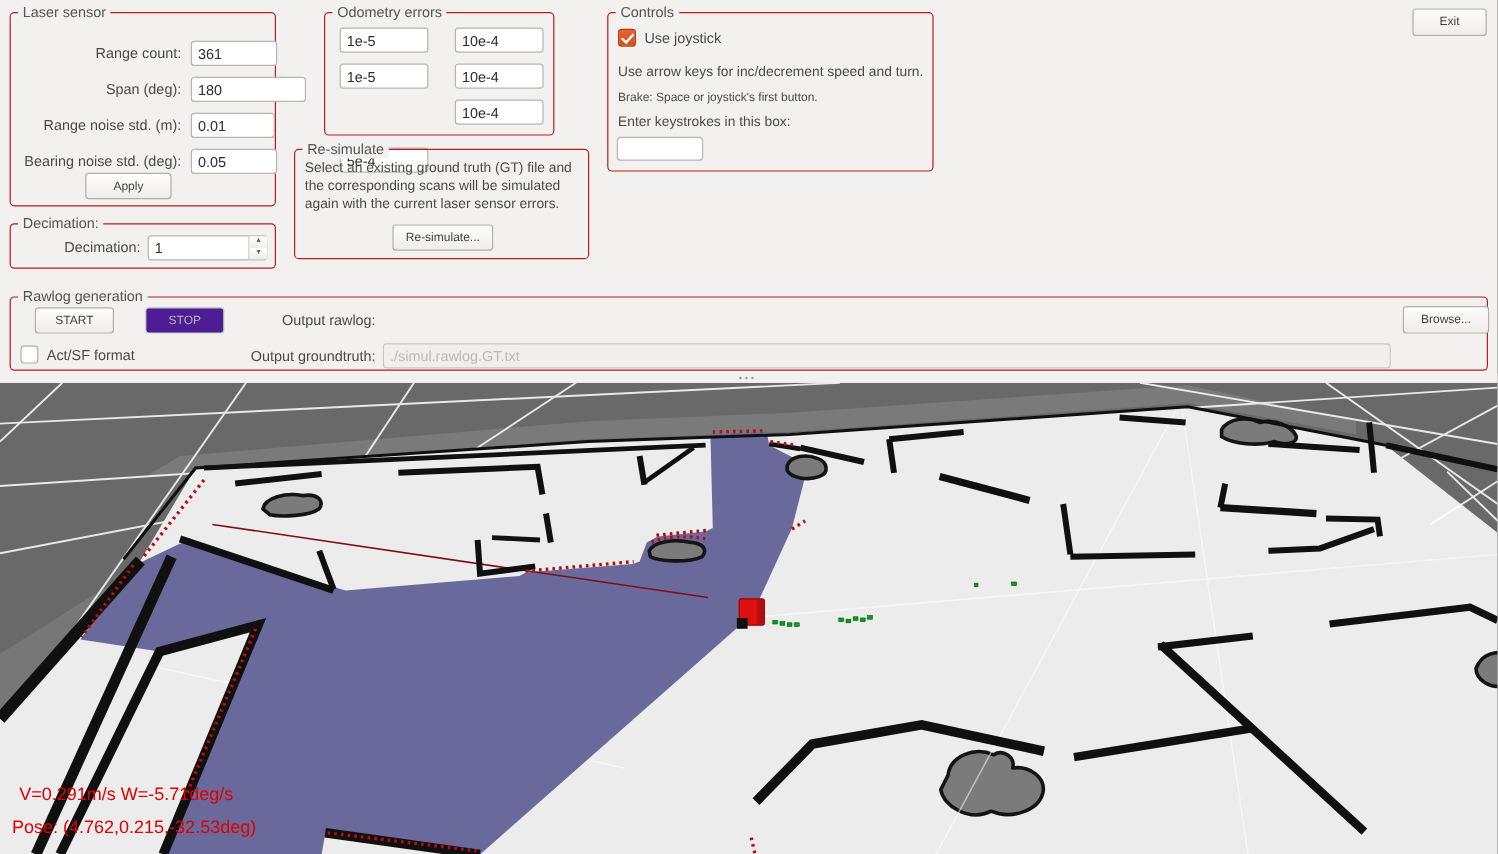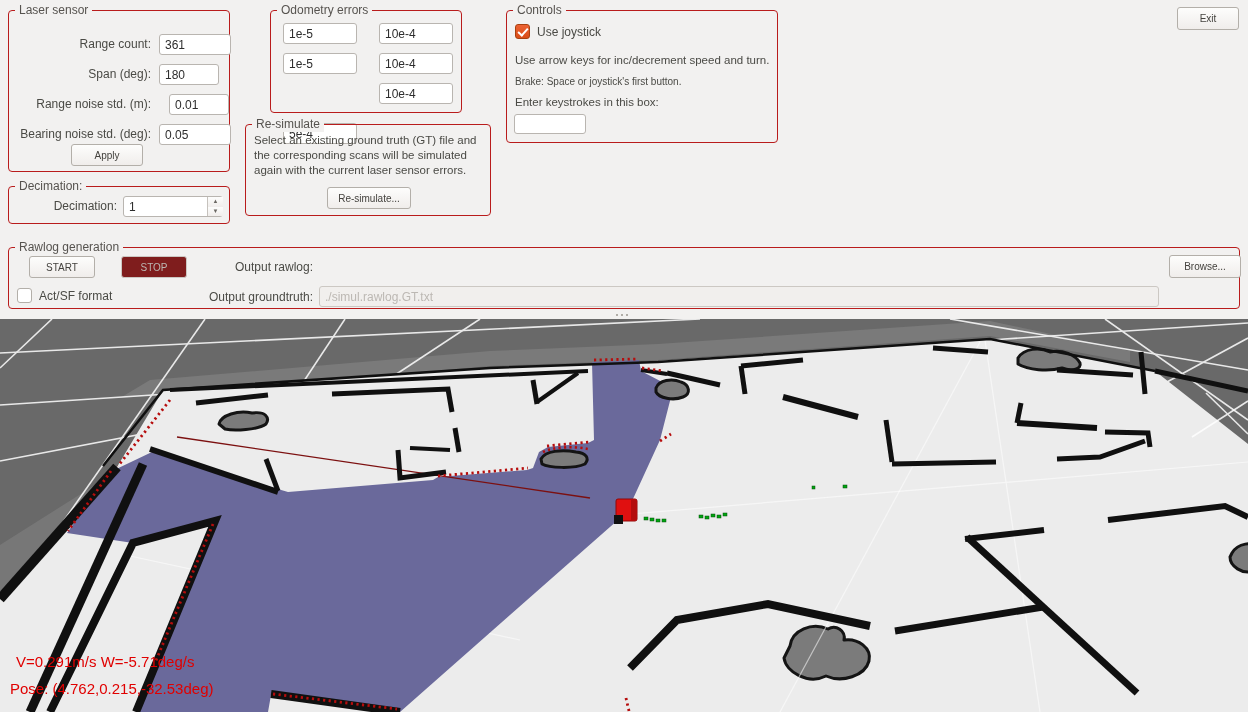--- a/index.html
+++ b/index.html
@@ -9,21 +9,21 @@
   .gt{position:absolute;top:-8px;left:6px;background:#f2f1f0;padding:0 4px;line-height:15px;
       color:#56534f;white-space:nowrap}
   .rlabel{position:absolute;text-align:right;white-space:nowrap;color:#4a4a45;line-height:15px}
   .tf{position:absolute;border:1px solid #b9b5b0;border-radius:3px;background:#fff;color:#2d2d2d;
       font-family:"Liberation Sans",sans-serif;font-size:12px;padding:1px 5px;box-sizing:border-box;
       height:21px;outline:none}
   .tf.dis{background:#f1efed;color:#bcb8b3;border-color:#ccc8c3}
   .btn{position:absolute;border:1px solid #b3afa9;border-radius:3px;
        background:linear-gradient(#fdfdfc,#f0edeb);color:#44423e;text-align:center;
        font-family:"Liberation Sans",sans-serif;font-size:10px;box-sizing:border-box;cursor:pointer}
-  .btn.dis{color:#bcb8b3;background:#7f1d1d;border-color:#ccc8c3}
+  .btn.dis{color:#bcb8b3;background:#4c1d95;border-color:#ccc8c3}
   .cb{position:absolute;width:15px;height:15px;border:1px solid #b3afa9;border-radius:3px;
       background:#fff;box-sizing:border-box}
   .cb.on{background:linear-gradient(#ec6233,#d94d17);border-color:#a8400f}
   .cb.on::after{content:"";position:absolute;left:2px;top:3px;width:8px;height:4px;
       border-left:2px solid #fff;border-bottom:2px solid #fff;transform:rotate(-48deg)}
   .cblab{position:absolute;white-space:nowrap;line-height:15px}
   .txt{position:absolute;white-space:nowrap;line-height:15px;color:#4a4a45}
   .desc{position:absolute;color:#4a4a45;font-size:11.5px;line-height:15px}
   .spin{position:absolute;width:15px;border-left:1px solid #c6c2bd;display:flex;flex-direction:column}
   .spin div{flex:1;font-size:6px;line-height:9px;text-align:center;color:#6b6863;
@@ -35,23 +35,23 @@
 </head>
 <body>
 
 <div>
 
   <div class="group" style="left:8px;top:10px;width:222px;height:162px">
     <span class="gt">Laser sensor</span>
     <span class="rlabel" style="left:0;top:26px;width:142px">Range count:</span>
     <input class="tf" style="left: 150px; top: 23px; width: 72px;" value="361">
     <span class="rlabel" style="left:0;top:56px;width:142px">Span (deg):</span>
-    <input class="tf" style="left: 150px; top: 53px; width: 60px;" value="180">
+    <input class="tf" style="left: 150px; top: 53px; width: 96px;" value="180">
     <span class="rlabel" style="left:0;top:86px;width:142px">Range noise std. (m):</span>
-    <input class="tf" style="left: 160px; top: 83px; width: 60px;" value="0.01">
+    <input class="tf" style="left: 150px; top: 83px; width: 70px;" value="0.01">
     <span class="rlabel" style="left:0;top:116px;width:142px">Bearing noise std. (deg):</span>
     <input class="tf" style="left: 150px; top: 113px; width: 72px;" value="0.05">
     <button class="btn" style="left:62px;top:133px;width:72px;height:22px">Apply</button>
   </div>
 
   <div class="group" style="left:8px;top:186px;width:222px;height:38px">
     <span class="gt">Decimation:</span>
     <span class="rlabel" style="left:0;top:12px;width:108px">Decimation:</span>
     <input class="tf" style="left: 114px; top: 9px; width: 100px; padding-right: 18px;" value="1">
     <div class="spin" style="left:198px;top:10px;height:19px">

